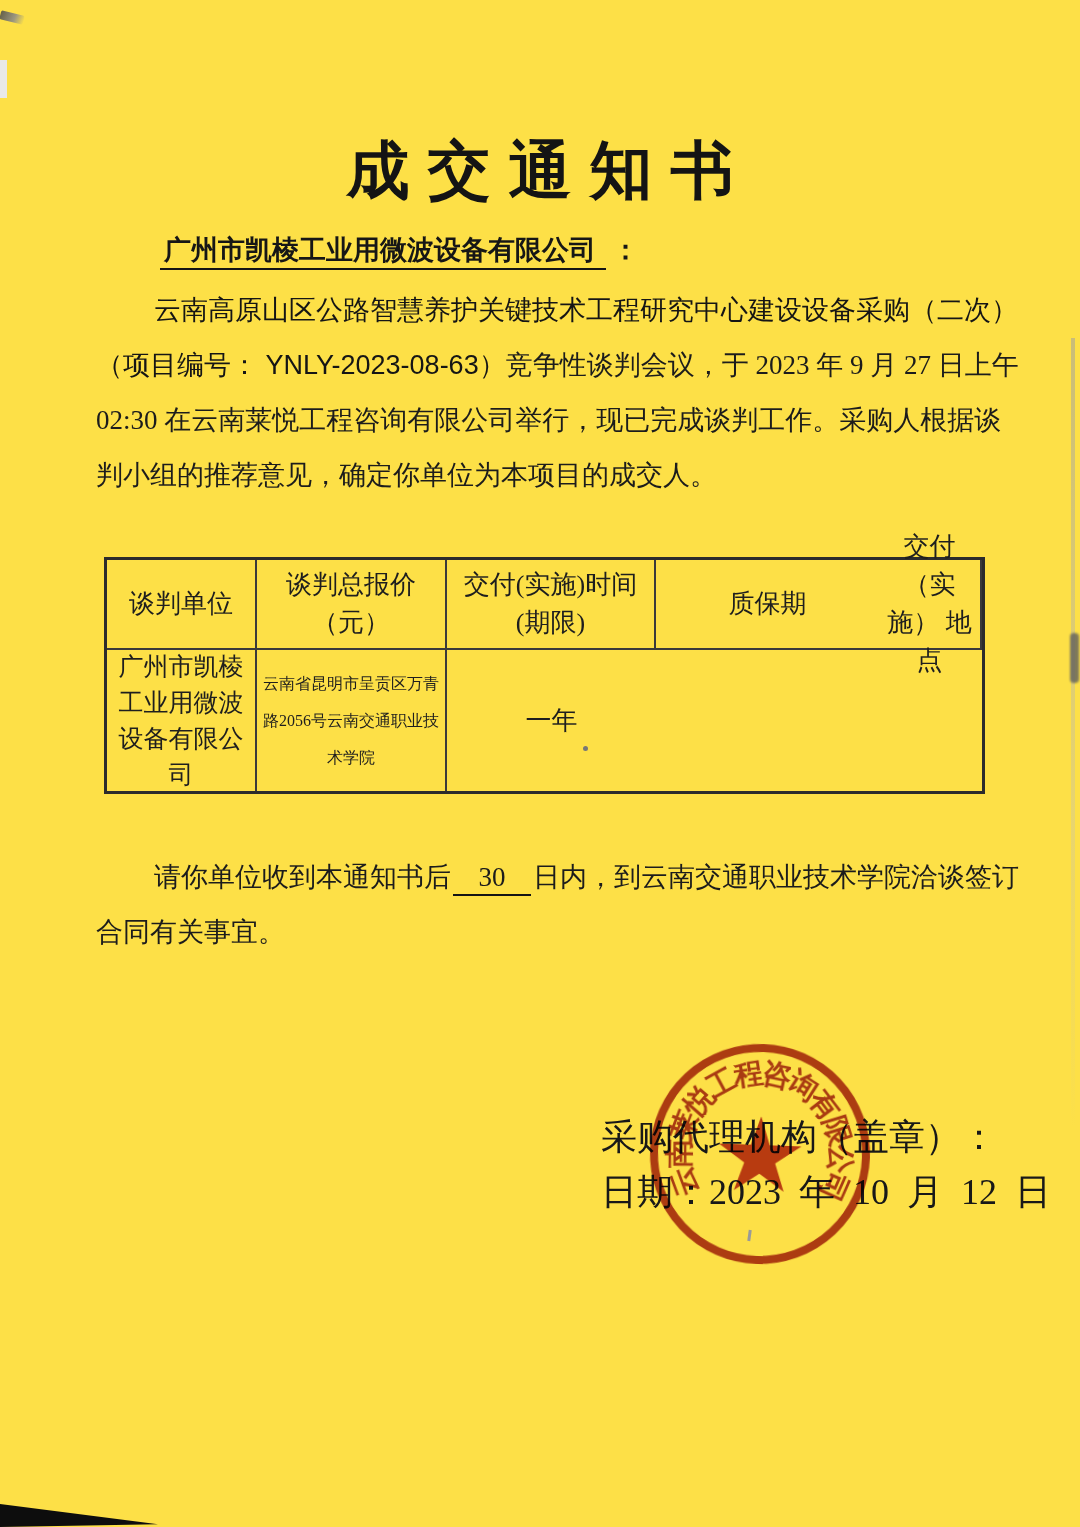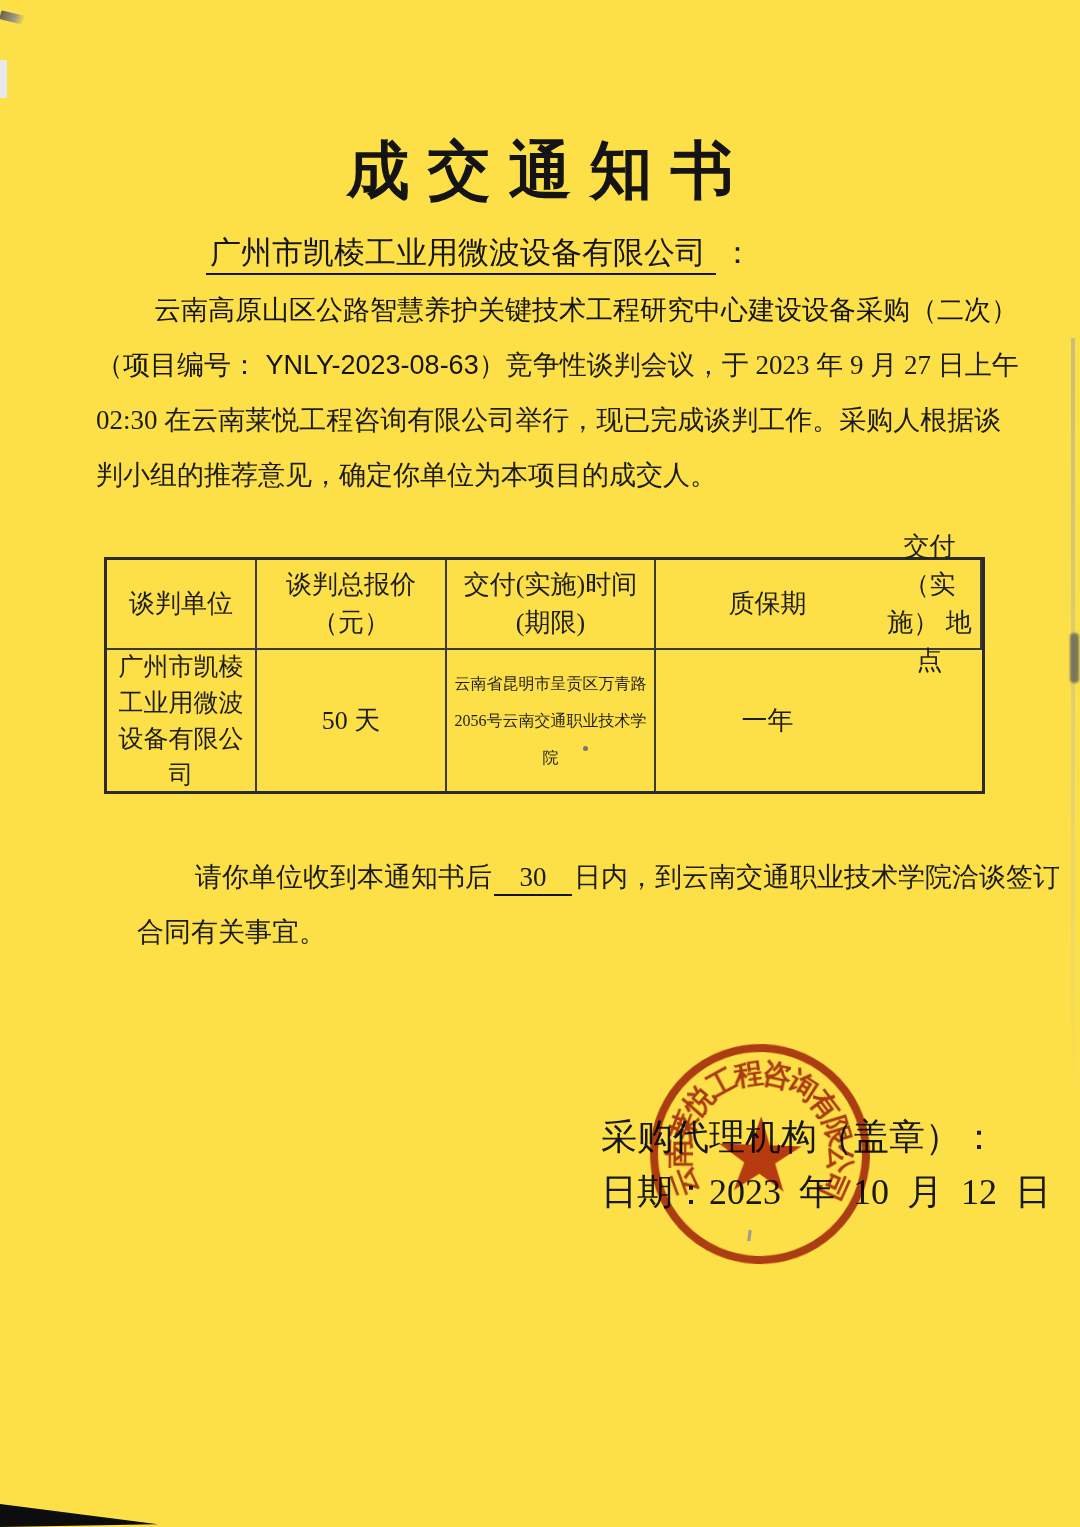--- a/index.html
+++ b/index.html
@@ -11,22 +11,22 @@
   }
   
   .doc-title {
     position:absolute; top:128px; left:0; width:100%;
     text-align:center; font-size:63px; font-weight:bold;
     letter-spacing:18px; text-indent:18px; color:#141414;
     font-family:"Liberation Serif","DejaVu Serif",serif;
   }
   
   .addressee {
-    position:absolute; top:232px; left:160px; font-size:31px; font-weight:normal;
-    font-family:"Liberation Sans","DejaVu Sans",sans-serif; color:#161616;margin-left:46px;
+    position:absolute; top:232px; left:160px; font-size:27px; font-weight:bold;
+    font-family:"Liberation Sans","DejaVu Sans",sans-serif; color:#161616;
   }
   .addressee .name { border-bottom:2.5px solid #141414; padding:0 10px 3px 4px; }
   .addressee .colon { margin-left:6px; }
   
   .para1 { position:absolute; top:283px; left:96px; width:892px; font-size:27px; }
   .para1 .pline { line-height:55px; white-space:nowrap; }
   .indent { padding-left:58px; }
   .bold-hei { font-weight:normal; font-family:"Liberation Sans","DejaVu Sans",sans-serif; color:#151515; }
   
   .doc-table {
@@ -39,21 +39,21 @@
     align-items:center; justify-content:center; text-align:center;
     font-size:26px; line-height:38px; padding:0 3px; color:#1e1e1e;
   }
   .cell.last { border-right:none; }
   .cell.head { height:90px; border-bottom:2px solid #3a3a3a; }
   .cell.body { height:141px; }
   .cell.c1 { font-size:25px; line-height:36px; }
   .cell.c4 { font-size:16px; line-height:37px; }
   
   .para3 { position:absolute; top:850px; left:96px; width:892px; font-size:27px; }
-  .para3 .pline { line-height:55px; white-space:nowrap;margin-left:41px; }
+  .para3 .pline { line-height:55px; white-space:nowrap; }
   .days-underline {
     display:inline-block; width:78px; text-align:center;
     border-bottom:2.5px solid #141414; line-height:34px; margin:0 2px;
   }
   
   .sig-block { position:absolute; left:601px; top:1118px; font-size:36px; color:#181818; }
   .sig-line { line-height:38px; }
   .sig-line.date { margin-top:17px; word-spacing:9px; }
   
   .stamp {
@@ -109,21 +109,20 @@
   </div>
 
   <div class="doc-table">
     <div class="cell head">谈判单位</div>
     <div class="cell head">谈判总报价 （元）</div>
     <div class="cell head">交付(实施)时间(期限)</div>
     <div class="cell head last">质保期</div>
     <div class="cell head">交付 （实施） 地点</div>
 
     <div class="cell body c1">广州市凯棱工业用微波设备有限公司</div>
-    <div class="cell body">50 天</div>
     <div class="cell body c4">云南省昆明市呈贡区万青路2056号云南交通职业技术学院</div>
     <div class="cell body last">一年</div>
   </div>
 
   <div class="para3">
     <div class="pline indent"><span>请你单位收到本通知书后</span><span class="days-underline">30</span><span>日内，到云南交通职业技术学院洽谈签订</span></div>
     <div class="pline">合同有关事宜。</div>
   </div>
 
   <div class="sig-block">

